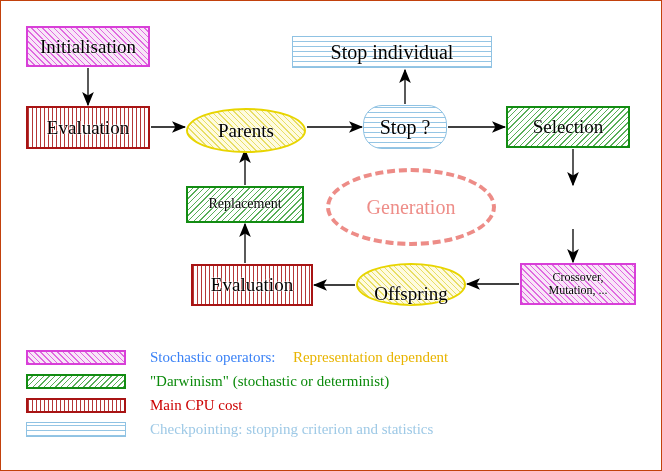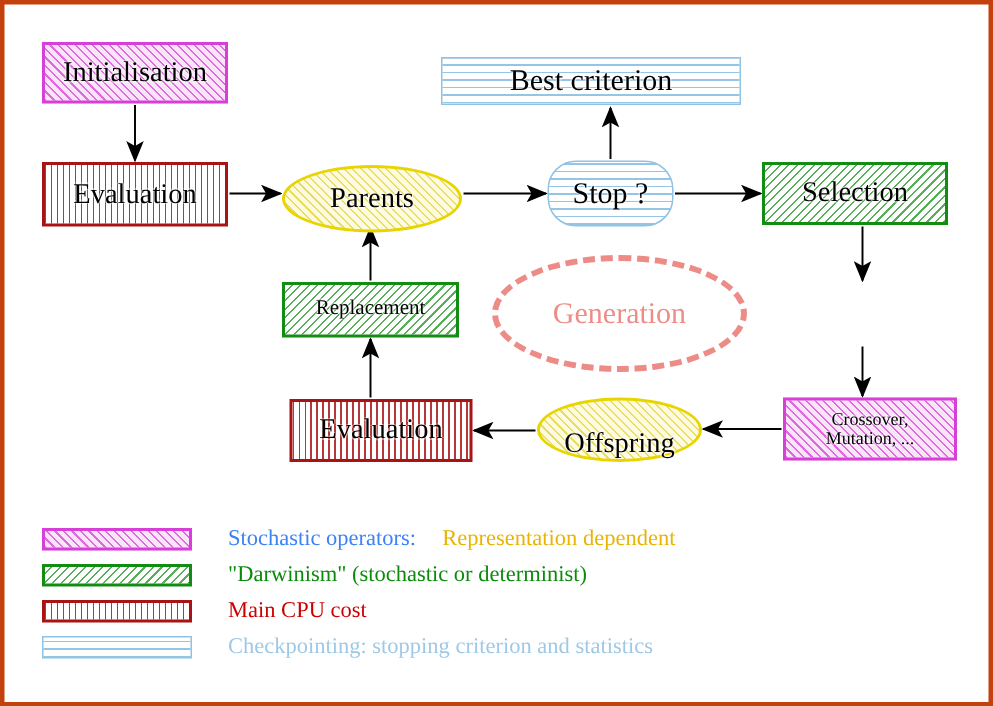--- a/index.html
+++ b/index.html
@@ -9,21 +9,21 @@
   }
   body {
     font-family: "Liberation Serif", "DejaVu Serif", serif;
   }
   #canvas {
     position: relative;
     width: 662px;
     height: 471px;
     background: #ffffff;
     overflow: hidden;
-    border: 3px solid #c2410c;
+    border: 1px solid #c2410c;
     box-sizing: border-box;
   }
   .node {
     position: absolute;
     box-sizing: border-box;
     display: flex;
     align-items: center;
     justify-content: center;
     text-align: center;
     color: #000000;
@@ -192,21 +192,21 @@
 
   <div class="node fill-red" style="left:25px; top:105px; width:124px; height:43px; font-size:19px;">
     <span class="node-label">Evaluation</span>
   </div>
 
   <div class="node fill-yellow ellipse" style="left:185px; top:107px; width:120px; height:45px; font-size:19px;">
     <span class="node-label">Parents</span>
   </div>
 
   <div class="node fill-blue" style="left:291px; top:35px; width:200px; height:32px; font-size:20px;">
-    <span class="node-label">Best criterion</span>
+    <span class="node-label">Stop individual</span>
   </div>
 
   <div class="node fill-blue rounded" style="left:362px; top:104px; width:84px; height:44px; font-size:20px;">
     <span class="node-label">Stop ?</span>
   </div>
 
   <div class="node fill-green" style="left:505px; top:105px; width:124px; height:42px; font-size:19px;">
     <span class="node-label">Selection</span>
   </div>
 

